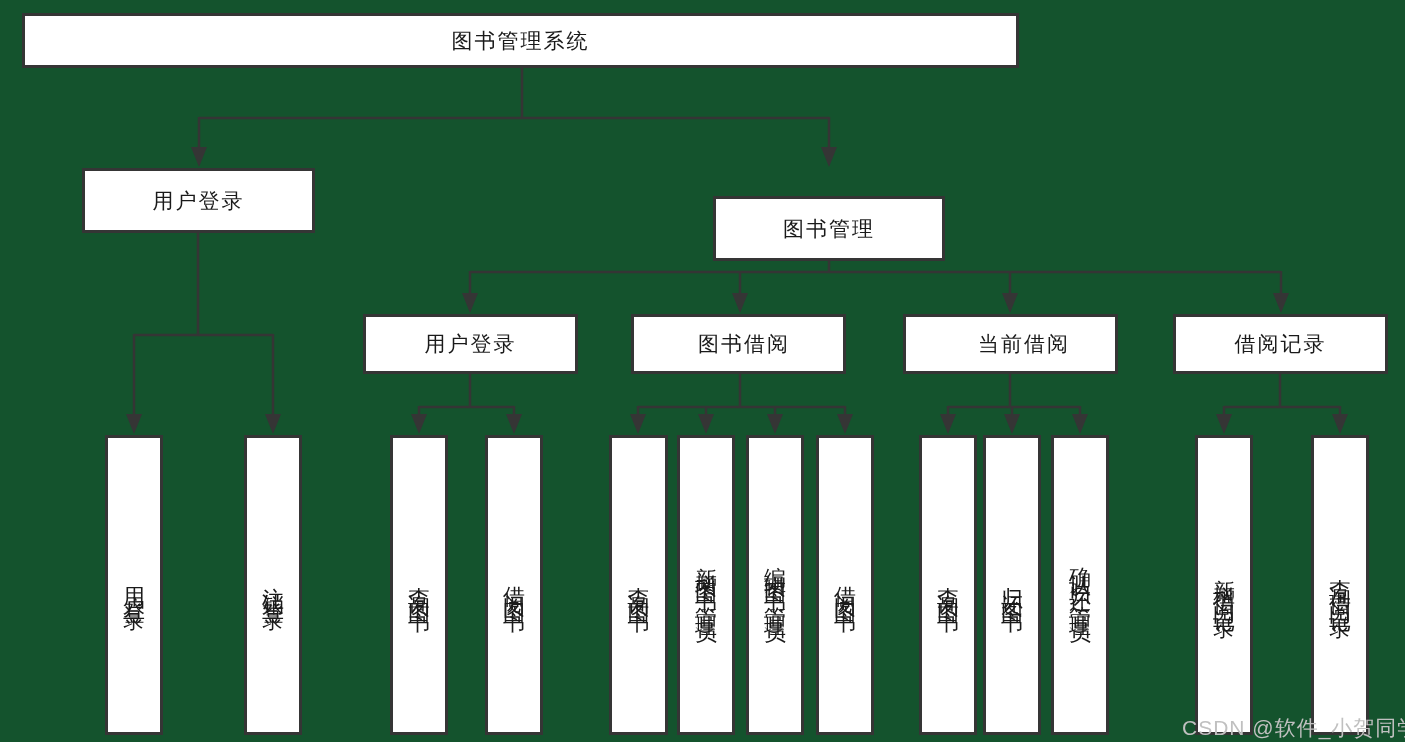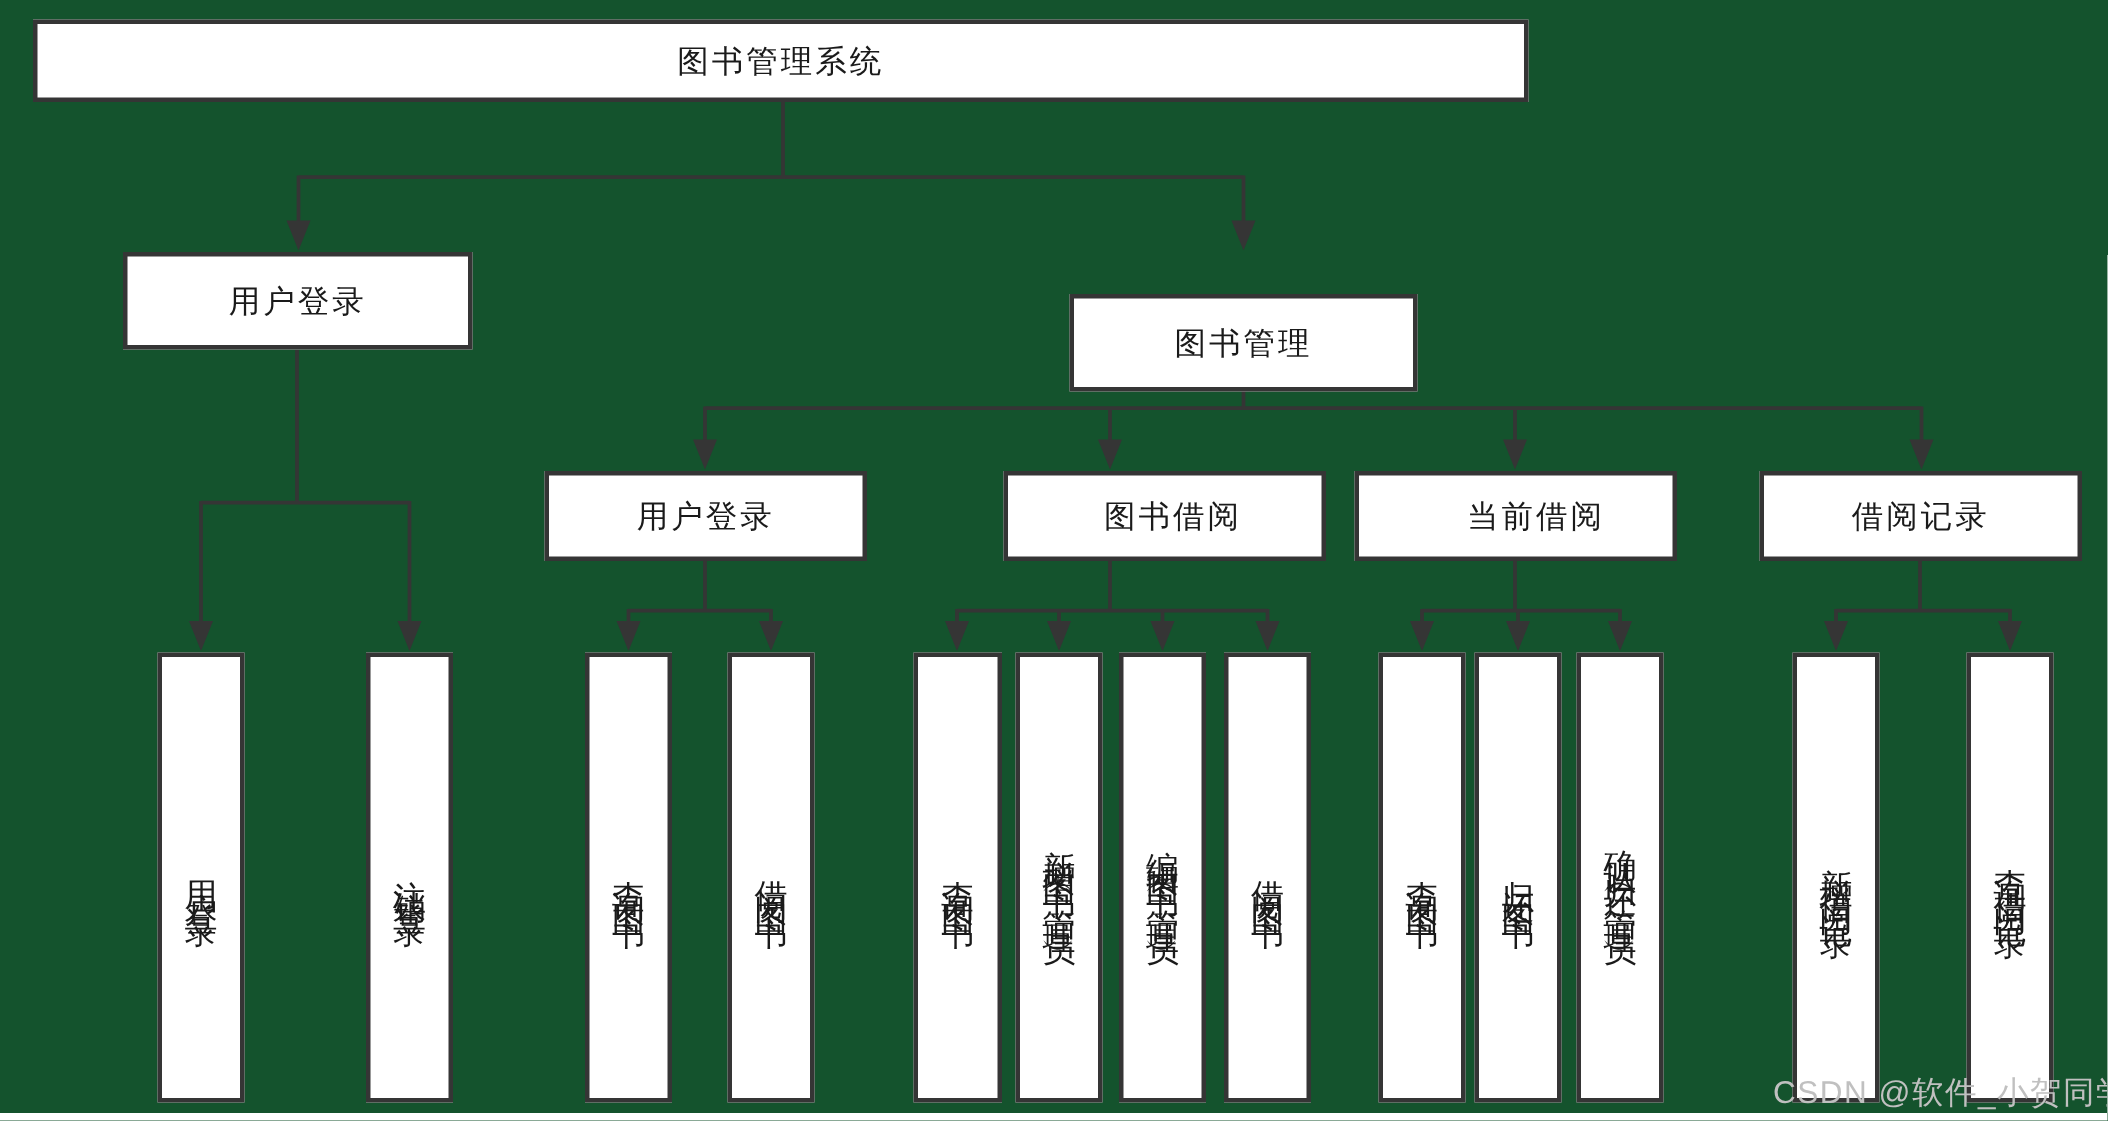--- a/index.html
+++ b/index.html
@@ -53,21 +53,21 @@
     letter-spacing: 1px;
     color: #c0c0c0;
     z-index: 5;
     white-space: nowrap;
   }
   
   .n-root   { left: 22px;   top: 13px;  width: 997px; height: 55px; }
   .n-login  { left: 82px;   top: 168px; width: 233px; height: 65px; }
   .n-mgmt   { left: 713px;  top: 184px; width: 232px; height: 65px; margin-top: 12px; }
   .n-l3-0   { left: 363px;  top: 314px; width: 215px; height: 60px; }
-  .n-l3-1   { left: 669px;  top: 314px; width: 215px; height: 60px; padding-left: 11px; }
+  .n-l3-1   { left: 631px;  top: 314px; width: 215px; height: 60px; padding-left: 11px; }
   .n-l3-2   { left: 903px;  top: 314px; width: 215px; height: 60px; padding-left: 27px; }
   .n-l3-3   { left: 1173px; top: 314px; width: 215px; height: 60px; }
   .leaf     { top: 435px; width: 58px; height: 300px; }
   .n-a0 { left: 105px; }  .n-a1 { left: 244px; }
   .n-b0 { left: 390px; }  .n-b1 { left: 485px; }
   .n-c0 { left: 609px; width: 59px; } .n-c1 { left: 677px; } .n-c2 { left: 746px; } .n-c3 { left: 816px; }
   .n-d0 { left: 919px; }  .n-d1 { left: 983px; } .n-d2 { left: 1051px; }
   .n-e0 { left: 1195px; } .n-e1 { left: 1311px; }
 </style>
 </head>

